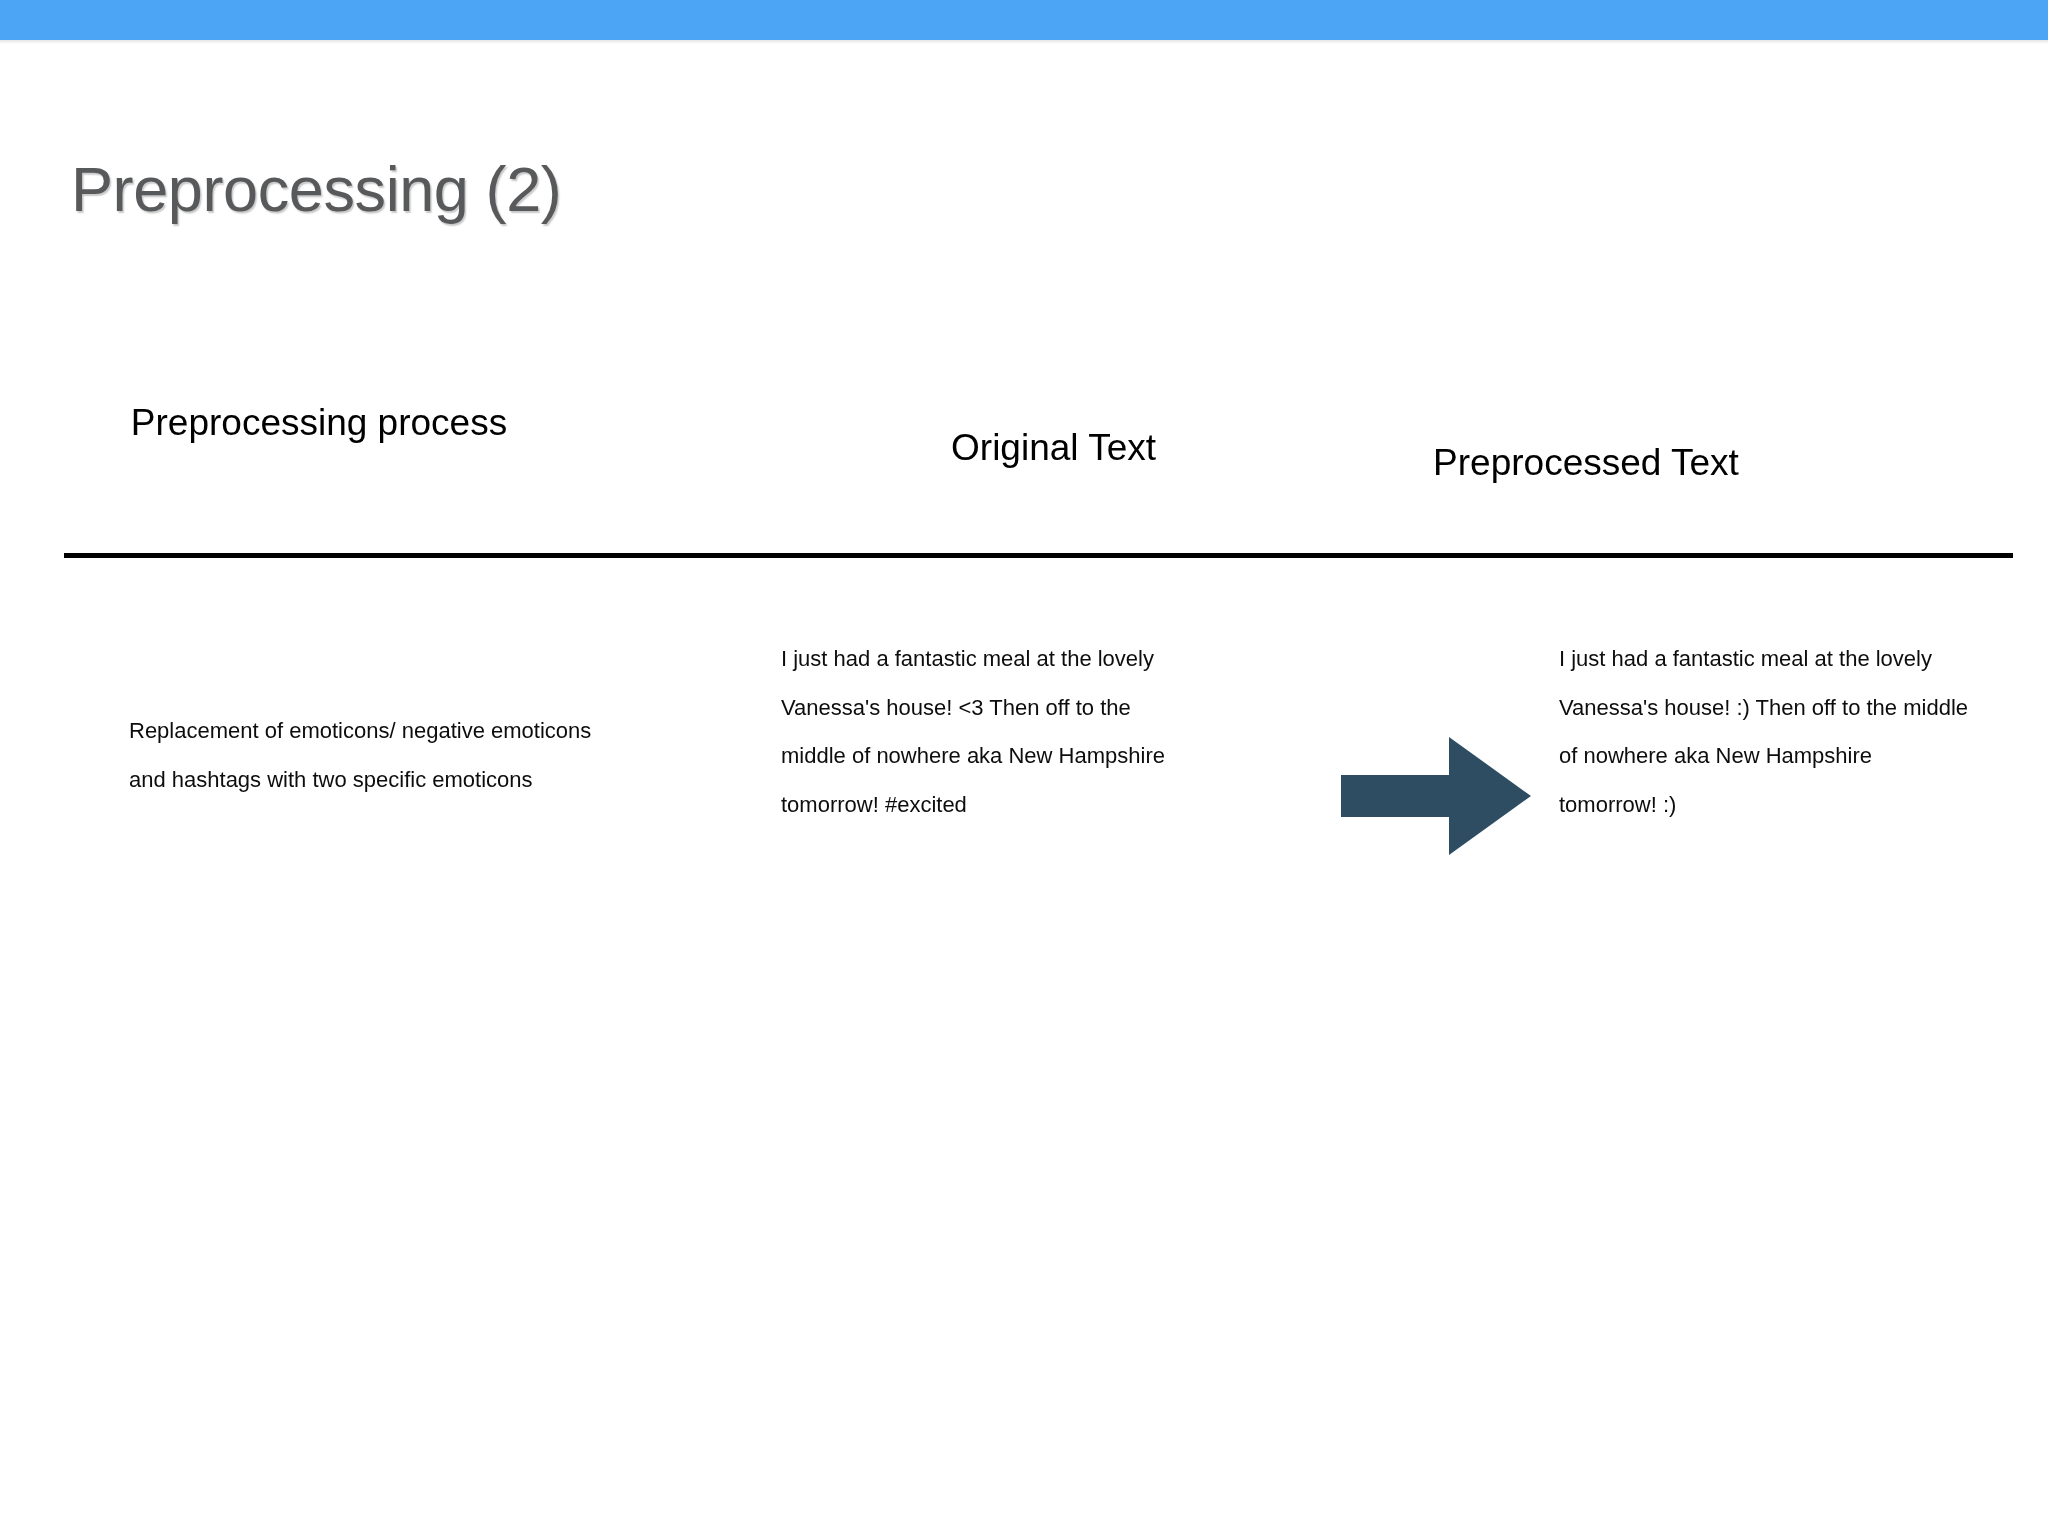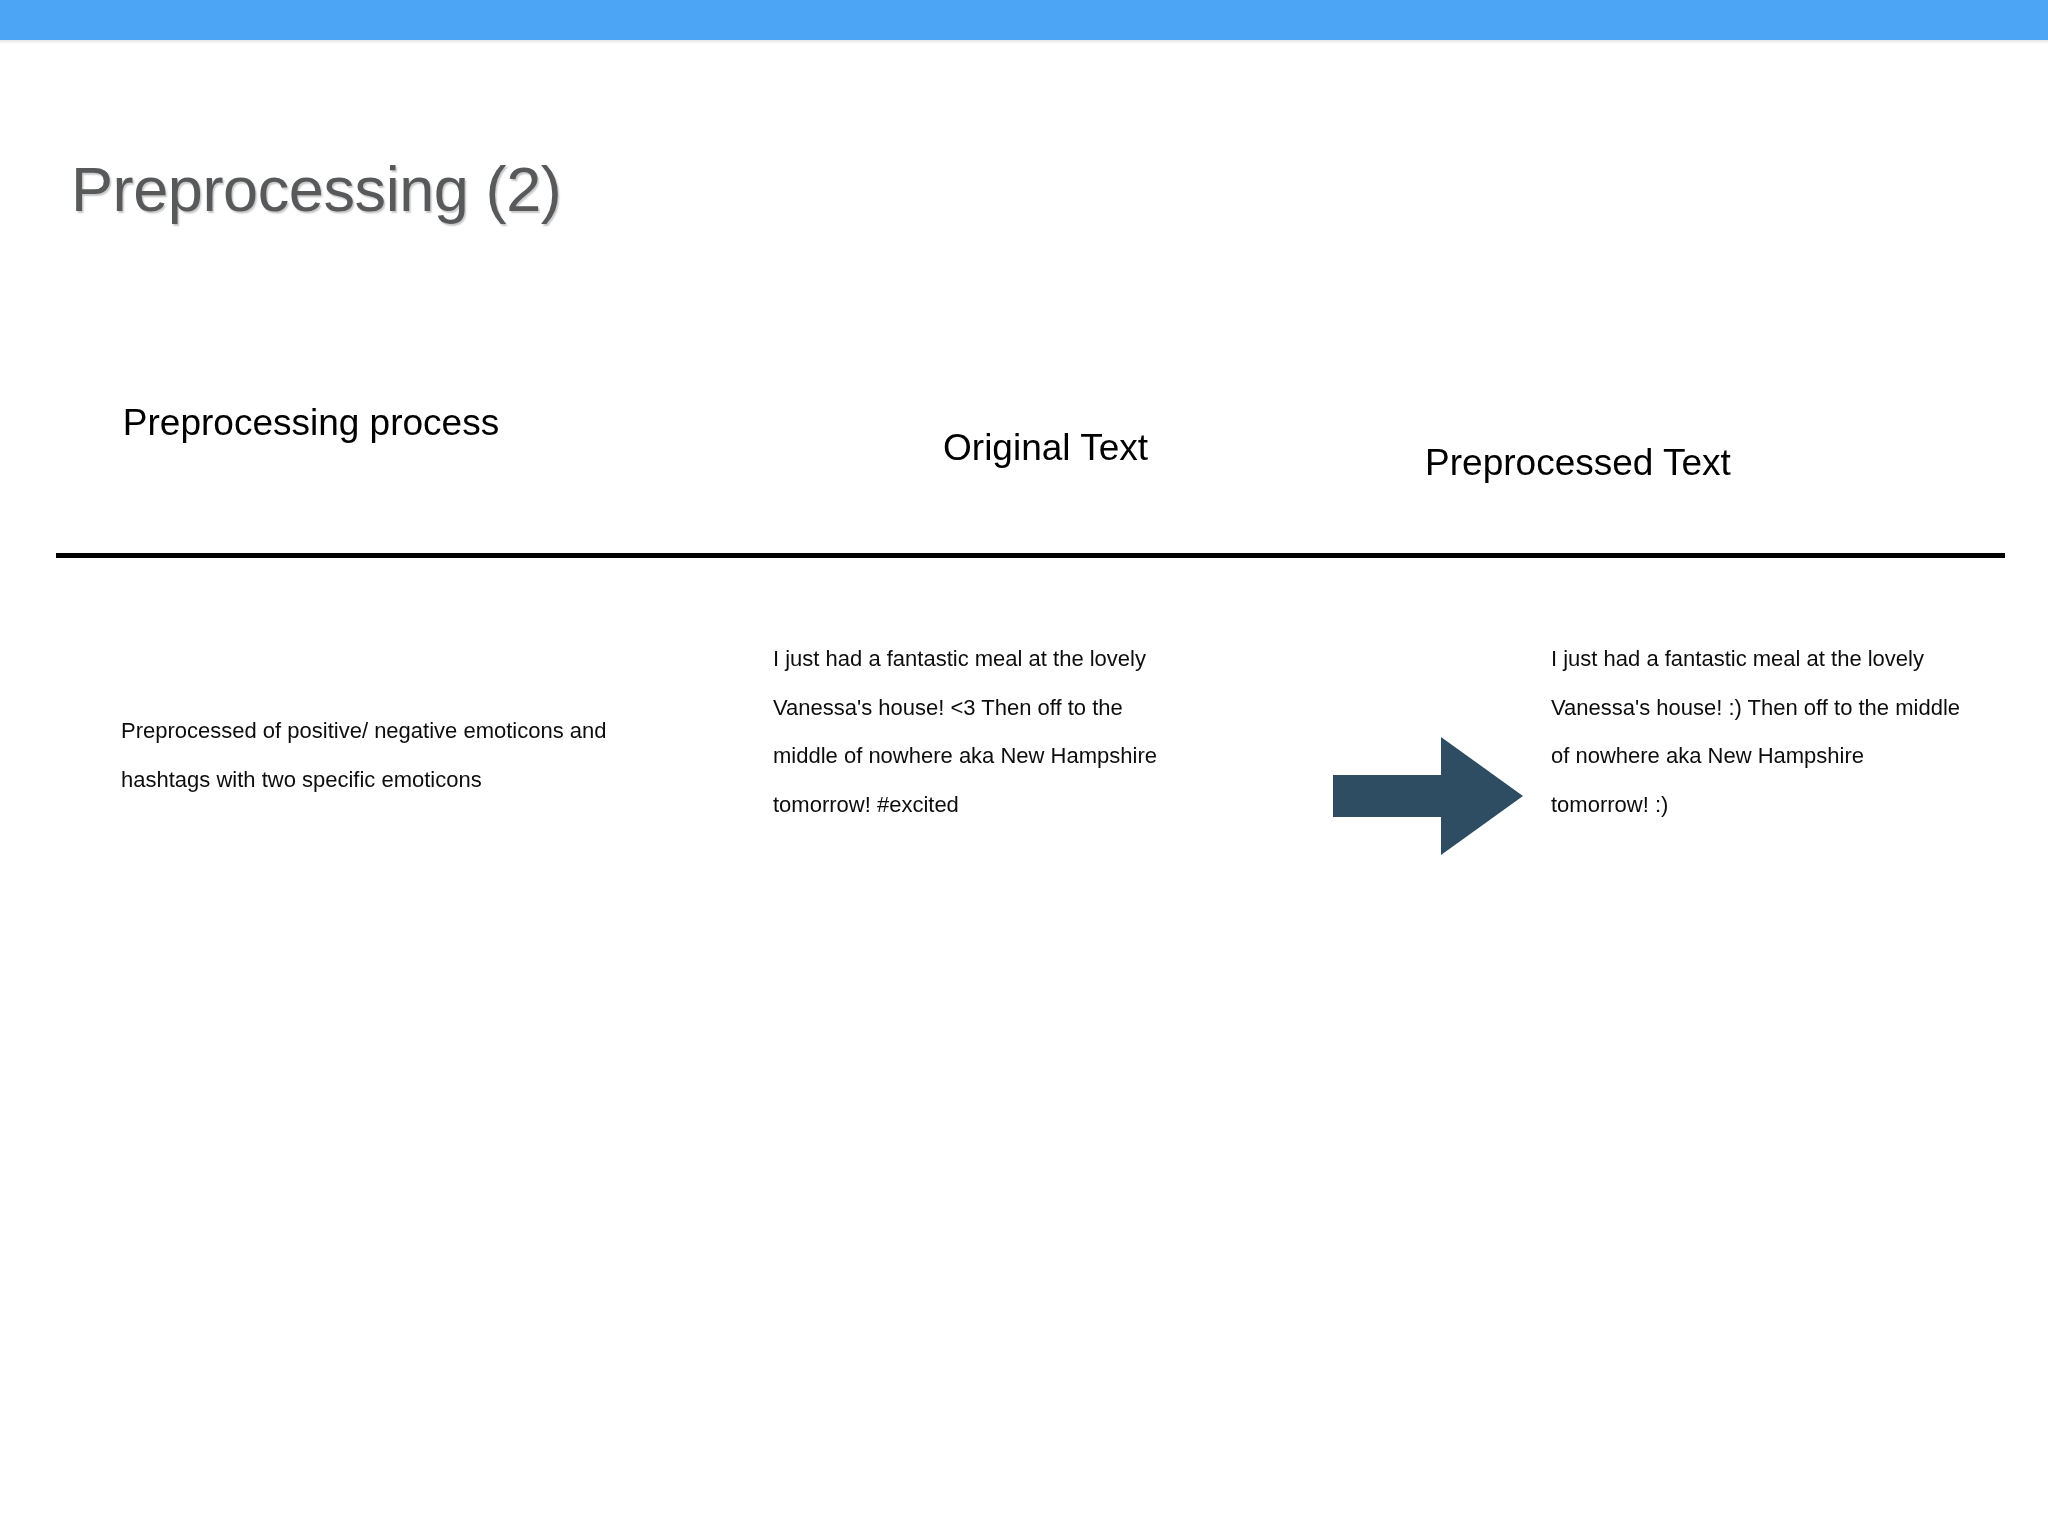--- a/index.html
+++ b/index.html
@@ -43,21 +43,21 @@
     font-weight: 400;
     color: #58595b;
     letter-spacing: -0.4px;
     white-space: nowrap;
     text-shadow: 1.5px 1.5px 1.6px rgba(0,0,0,0.22);
   }
 
   
   .table-wrap {
     position: absolute;
-    left: 8px;
+    left: 16px;
     top: 0;
     width: 1888px;
     height: 1536px;
     padding-left: 36px;
   }
 
   .col-head {
     position: absolute;
     font-size: 37px;
     line-height: 50px;
@@ -142,21 +142,21 @@
 <div class="table-wrap">
 
   <div class="col-head col-head-1">Preprocessing process</div>
 
   <div class="col-head col-head-2">Original Text</div>
 
   <div class="col-head col-head-3">Preprocessed Text</div>
 
   <div class="rule"></div>
 
-  <div class="cell-body cell-1">Preprocessed of positive/ negative emoticons and hashtags with two specific emoticons</div>
+  <div class="cell-body cell-1">Replacement of emoticons/ negative emoticons and hashtags with two specific emoticons</div>
 
   <div class="cell-body cell-2">I just had a fantastic meal at the lovely Vanessa's house! &lt;3 Then off to the middle of nowhere aka New Hampshire tomorrow! #excited</div>
 
   <div class="arrow">
     <svg viewBox="0 0 190 118" xmlns="http://www.w3.org/2000/svg">
       <polygon points="0,38 108,38 108,0 190,59 108,118 108,80 0,80" fill="#2e4d63"></polygon>
     </svg>
   </div>
 
   <div class="cell-body cell-3">I just had a fantastic meal at the lovely Vanessa's house! :) Then off to the middle of nowhere aka New Hampshire tomorrow! :)</div>

